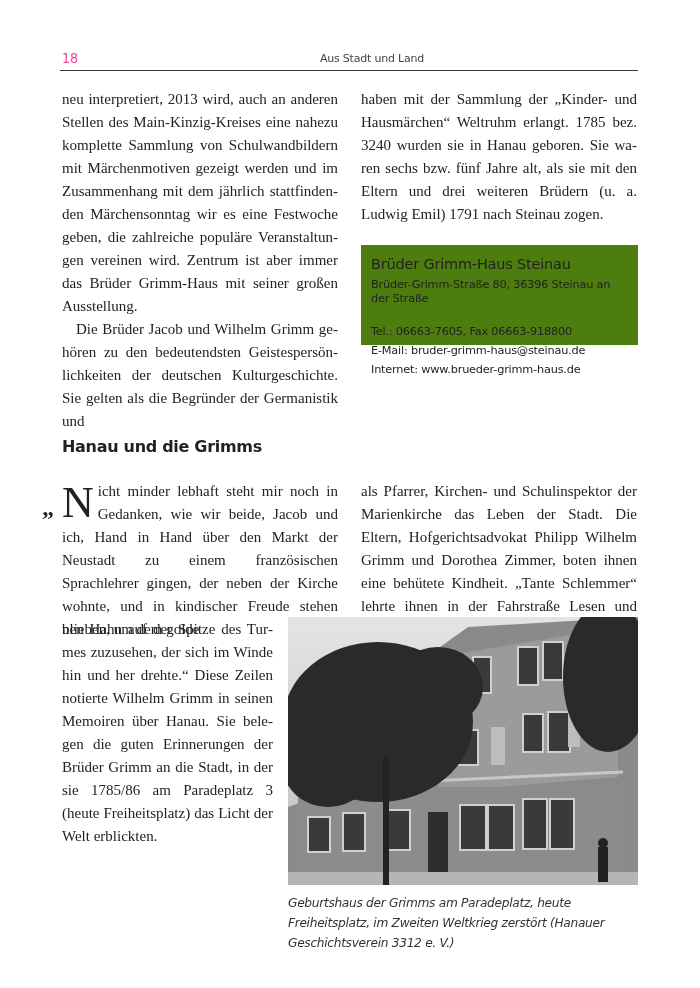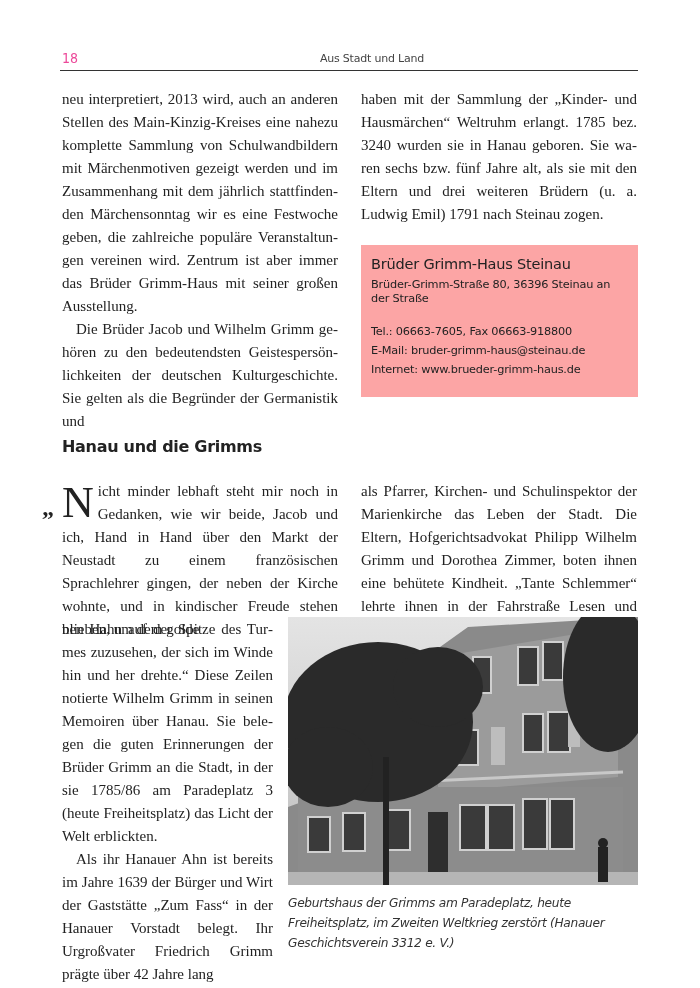--- a/index.html
+++ b/index.html
@@ -5,21 +5,21 @@
   html, body { margin:0; padding:0; background:#fff; }
   body { width:700px; height:988px; position:relative; overflow:hidden; color:#222; }
   .hdr-num { position:absolute; left:62px; top:50px; font:14px "DejaVu Sans Condensed","DejaVu Sans", sans-serif; color:#ec4899;text-align:center; }
   .hdr-title { position:absolute; left:0; width:700px; top:52px; text-align:center; font:11px "DejaVu Sans", sans-serif; color:#444; letter-spacing:-0.2px;padding-left:22px; }
   .hdr-rule { position:absolute; left:60px; top:70px; width:578px; height:0; border-top:1.5px solid #333; }
   .col { position:absolute; font:15px "Liberation Serif", serif; line-height:23px; text-align:justify; color:#222; }
   .col p { margin:0; }
   .col p.indent { text-indent:14px; }
   .col-l1 { left:62px; top:88px; width:276px; }
   .col-r1 { left:361px; top:88px; width:276px; }
-  .infobox { position:absolute; left:361px; top:245px; width:277px; height:152px; background:#fca5a5; box-sizing:border-box; padding:9px 10px 0 10px; font-family:"DejaVu Sans", sans-serif; color:#222; }
+  .infobox { position:absolute; left:361px; top:245px; width:277px; height:100px; background:#4d7c0f; box-sizing:border-box; padding:9px 10px 0 10px; font-family:"DejaVu Sans", sans-serif; color:#222; }
   .infobox .ib-title { font-size:14.5px; line-height:20px; margin-bottom:4px; letter-spacing:-0.2px; }
   .infobox .ib-line { font-size:11.3px; line-height:19px; letter-spacing:-0.2px; }
   .infobox .ib-line.tight { line-height:14px; }
   .section-h { position:absolute; left:62px; top:437px; font:bold 16px "DejaVu Sans", sans-serif; color:#222; letter-spacing:-0.3px; }
   .col-l2 { left:62px; top:480px; width:276px; }
   .col-l2b { left:62px; top:618px; width:211px; }
   .col-r2 { left:361px; top:480px; width:276px; }
   .dropcap-wrap { position:relative; }
   .quote-mark { position:absolute; left:-20px; top:14px; font:bold 24px "Liberation Serif", serif; }
   .dropcap { float:left; font:44px "Liberation Serif", serif; line-height:38px; margin:4px 4px 0 0; }
@@ -55,21 +55,20 @@
 <div class="col col-l2">
   <div class="dropcap-wrap">
     <span class="quote-mark">„</span>
     <span class="dropcap">N</span>
     <p>icht minder lebhaft steht mir noch in Gedanken, wie wir beide, Jacob und ich, Hand in Hand über den Markt der Neustadt zu einem französischen Sprachlehrer gingen, der neben der Kirche wohnte, und in kindi­scher Freude stehen blieben, um dem golde­</p>
   </div>
 </div>
 
 <div class="col col-l2b">
   <p>nen Hahn auf der Spitze des Tur­mes zuzusehen, der sich im Winde hin und her drehte.“ Diese Zeilen notierte Wilhelm Grimm in seinen Memoiren über Hanau. Sie bele­gen die guten Erinnerungen der Brüder Grimm an die Stadt, in der sie 1785/86 am Paradeplatz 3 (heute Freiheitsplatz) das Licht der Welt erblickten.</p>
-  <p class="indent">Als ihr Hanauer Ahn ist be­reits im Jahre 1639 der Bürger und Wirt der Gaststätte „Zum Fass“ in der Hanauer Vorstadt belegt. Ihr Urgroßvater Friedrich Grimm prägte über 42 Jahre lang</p>
 </div>
 
 <div class="col col-r2">
   <p>als Pfarrer, Kirchen- und Schulinspektor der Marienkirche das Leben der Stadt. Die Eltern, Hofgerichtsadvokat Philipp Wilhelm Grimm und Dorothea Zimmer, boten ihnen eine be­hütete Kindheit. „Tante Schlemmer“ lehrte ih­nen in der Fahrstraße Lesen und Schreiben,</p>
 </div>
 
 <div class="photo">
   <svg width="350" height="268" viewBox="0 0 350 268">
     <defs>
       <linearGradient id="sky" x1="0" y1="0" x2="0" y2="1">

